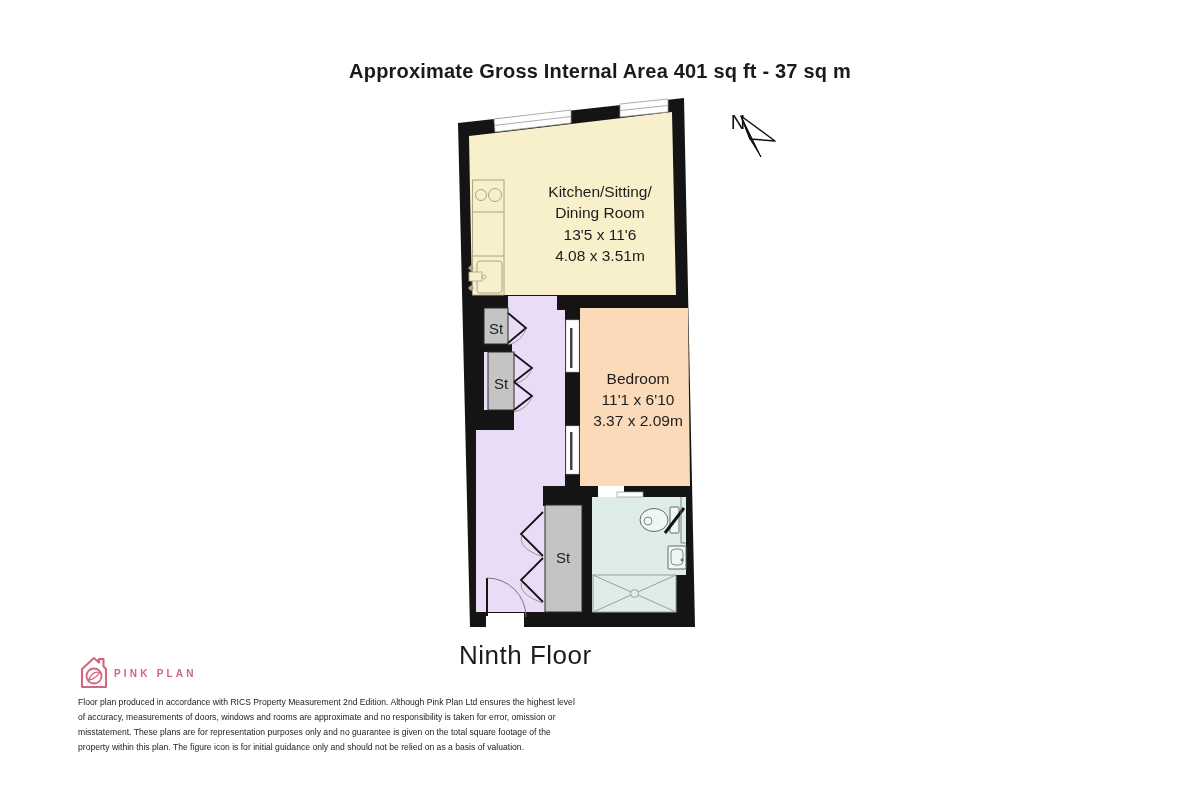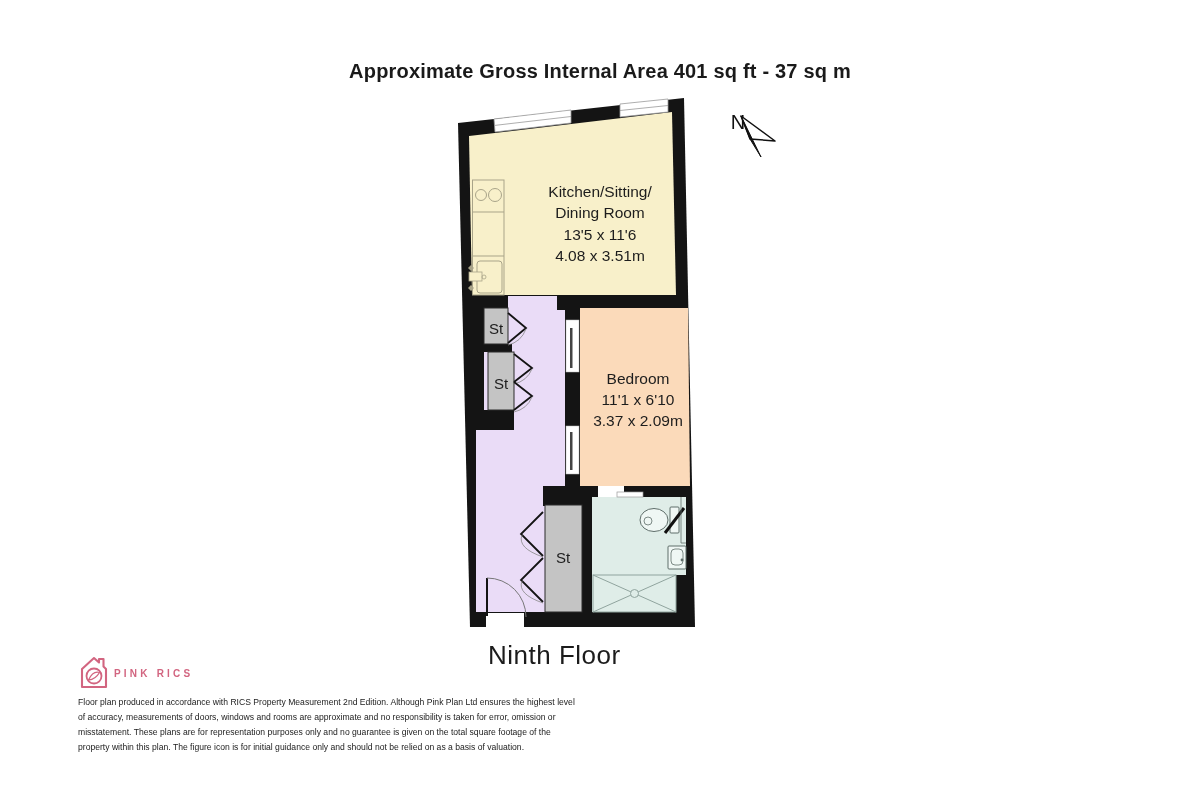--- a/index.html
+++ b/index.html
@@ -6,21 +6,21 @@
   #canvas{
     position:relative;width:1004px;height:794px;background:#ffffff;overflow:hidden;
     font-family:"Liberation Sans", sans-serif;
   }
   .abs{position:absolute;}
   .title{
     top:60px;left:0;width:1200px;text-align:center;
     font-size:20px;font-weight:bold;color:#1a1a1a;letter-spacing:.2px;
   }
   .floor-label{
-    top:640px;left:459px;font-size:26px;color:#1c1c1c;letter-spacing:.5px;margin-left:29px;
+    top:640px;left:459px;font-size:26px;color:#1c1c1c;letter-spacing:.5px;
   }
   .brand-row{top:654px;left:78px;width:260px;height:36px;}
   .brand-name{
     position:absolute;left:36px;top:14px;font-size:10px;font-weight:700;
     letter-spacing:3.2px;color:#D26580;
   }
   .disclaimer{
     top:695px;left:78px;width:504px;font-size:8.6px;line-height:15px;color:#222;
   }
   .savills{
@@ -155,21 +155,21 @@
   </svg>
 
   <div class="abs floor-label">Ninth Floor</div>
 
   <div class="abs brand-row">
     <svg width="32" height="36" viewBox="0 0 32 36">
       <path d="M4,33 L4,15 L16,4 L21,8.5 L21,5 L25.5,5 L25.5,12.5 L28,15 L28,33 Z" fill="none" stroke="#D26580" stroke-width="2.1" stroke-linejoin="round"></path>
       <circle cx="16" cy="22" r="7.5" fill="none" stroke="#D26580" stroke-width="1.8"></circle>
       <path d="M10.5,26 Q15,16.5 21.5,18.5 Q17.5,25.5 10.5,26 Z" fill="none" stroke="#D26580" stroke-width="1.3"></path>
     </svg>
-    <span class="brand-name">PINK RICS</span>
+    <span class="brand-name">PINK PLAN</span>
   </div>
 
   <div class="abs disclaimer">Floor plan produced in accordance with RICS Property Measurement 2nd Edition. Although Pink Plan Ltd ensures the highest level of accuracy, measurements of doors, windows and rooms are approximate and no responsibility is taken for error, omission or misstatement. These plans are for representation purposes only and no guarantee is given on the total square footage of the property within this plan. The figure icon is for initial guidance only and should not be relied on as a basis of valuation.</div>
 
   <div class="abs savills">
     <span class="savills-word">savills</span>
   </div>
 
 </div>
 

